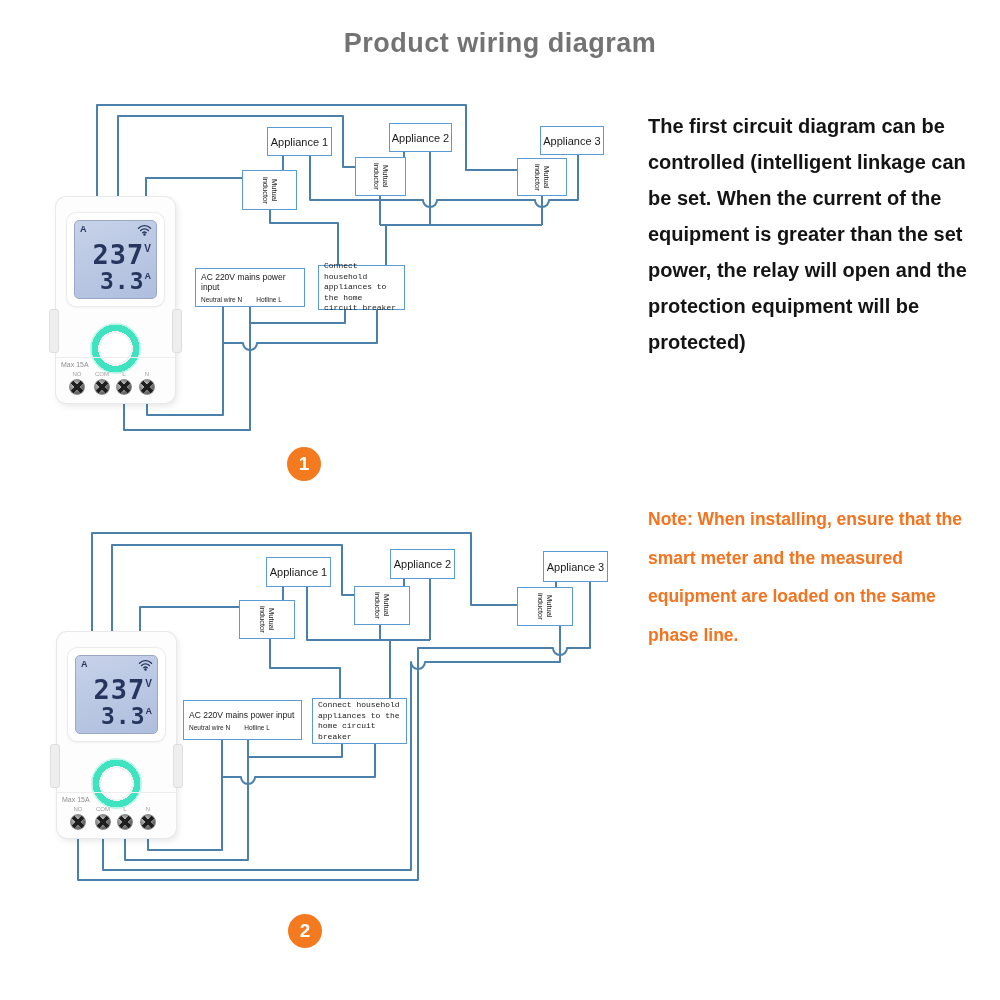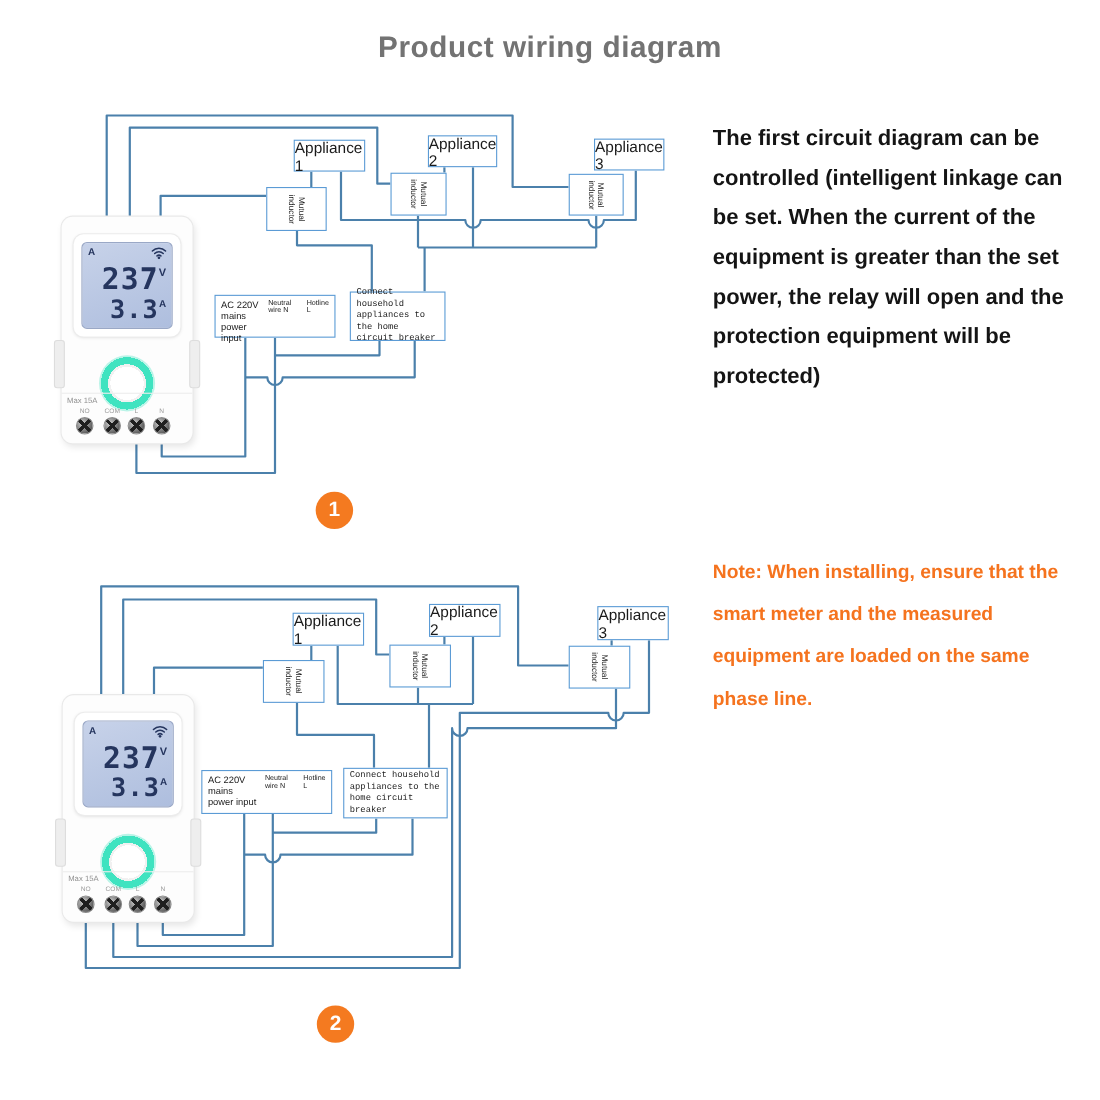--- a/index.html
+++ b/index.html
@@ -16,24 +16,24 @@
   .note{position:absolute;left:648px;top:500px;width:336px;
     font-size:17.5px;font-weight:bold;color:#f5731e;line-height:38.5px;}
 
   
   svg.wires{position:absolute;left:0;top:0;z-index:1;}
   svg.wires path{fill:none;stroke:#4b80ab;stroke-width:2;stroke-linejoin:round;stroke-linecap:butt;}
 
   
   .sbox{position:absolute;z-index:2;background:#ffffff;border:1.5px solid #5b9bd5;
     box-sizing:border-box;color:#1a1a1a;display:flex;align-items:center;justify-content:center;}
-  .appliance{font-size:14px;}
+  .appliance{font-size:11px;}
   .mutual{font-size:7.5px;line-height:9px;}
   .mutual .vtext{writing-mode:vertical-rl;text-align:center;max-height:34px;}
-  .acbox{flex-direction:row;align-items:flex-start;justify-content:center;padding:3px 5px;gap:4px;}
+  .acbox{flex-direction:column;align-items:flex-start;justify-content:center;padding:3px 5px;gap:4px;}
   .acbox .ac-title{font-size:8.5px;}
   .acbox .ac-sub{font-size:6.5px;display:flex;gap:14px;color:#222;}
   .connbox{font-size:8px;line-height:10.5px;padding:20px 5px;text-align:left;
     align-items:center;justify-content:flex-start;font-family:Liberation Mono, monospace;}
 
   
   .badge{position:absolute;z-index:4;width:34px;height:34px;border-radius:50%;
     background:#f47a20;color:#fff;font-size:19px;font-weight:bold;
     display:flex;align-items:center;justify-content:center;}
 

